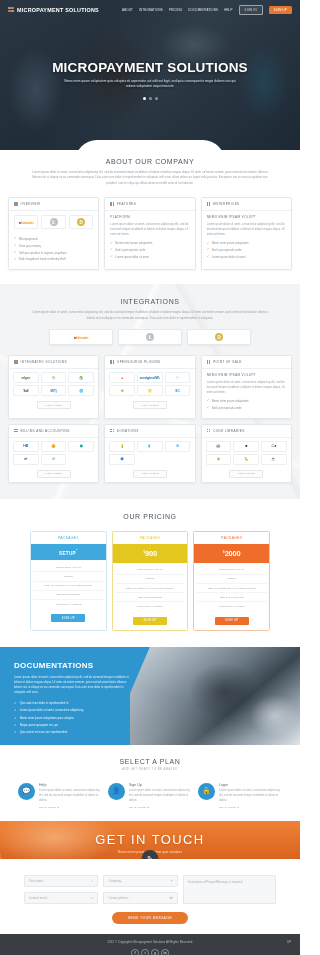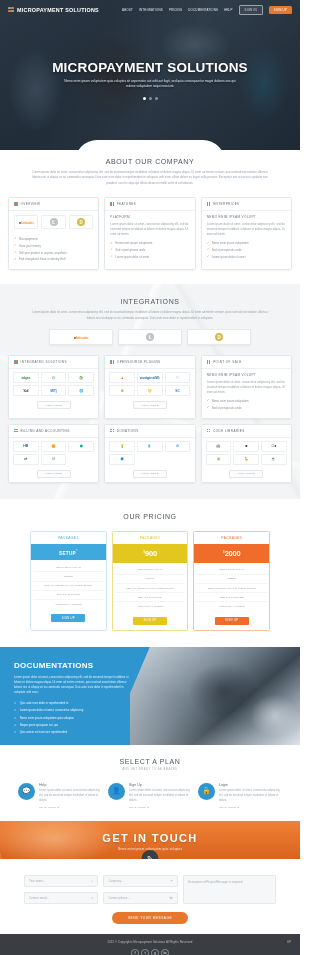--- a/index.html
+++ b/index.html
@@ -146,21 +146,21 @@
 
   
   .touch{position:relative;height:38px;overflow:hidden;background:#e8772e;}
   .touch:before{content:"";position:absolute;inset:0;
     background:
       linear-gradient(75deg,rgba(255,255,255,.14) 0 2px,transparent 2px 9px),
       linear-gradient(-12deg,rgba(0,0,0,.08) 0 1px,transparent 1px 7px),
       radial-gradient(ellipse 90px 40px at 18% 45%, rgba(255,215,175,.5), transparent 70%),
       linear-gradient(180deg,#ef8135,#d9631f);}
   .touch-in{position:relative;text-align:center;padding-top:11px;}
-  .touch-t{color:#fff;font-size:11px;font-weight:bold;letter-spacing:1.4px;text-shadow:0 1px 2px rgba(0,0,0,.18);}
+  .touch-t{color:#fff;font-size:13px;font-weight:normal;letter-spacing:1.4px;text-shadow:0 1px 2px rgba(0,0,0,.18);}
   .touch-s{color:#ffe6d2;font-size:2.9px;margin-top:3px;letter-spacing:.2px;}
   .pencil{position:absolute;left:50%;bottom:-8px;transform:translateX(-50%);width:17px;height:17px;border-radius:50%;background:#3b3f43;display:flex;align-items:center;justify-content:center;color:#fff;font-size:7px;z-index:5;}
 
   
   .formsec{background:#fff;padding:16px 0 10px;}
   .form-grid{display:flex;gap:5px;padding:0 24px;}
   .fcol{flex:1;display:flex;flex-direction:column;gap:5px;}
   .fcol.wide{flex:1.25;}
   .inp{background:#f6f7f8;border:.4px solid #e6e9eb;border-radius:1px;height:12px;display:flex;align-items:center;padding:0 4px;font-size:2.9px;color:#a8b0b7;position:relative;}
   .inp .caret{position:absolute;right:4px;color:#c4cace;font-size:3px;}

